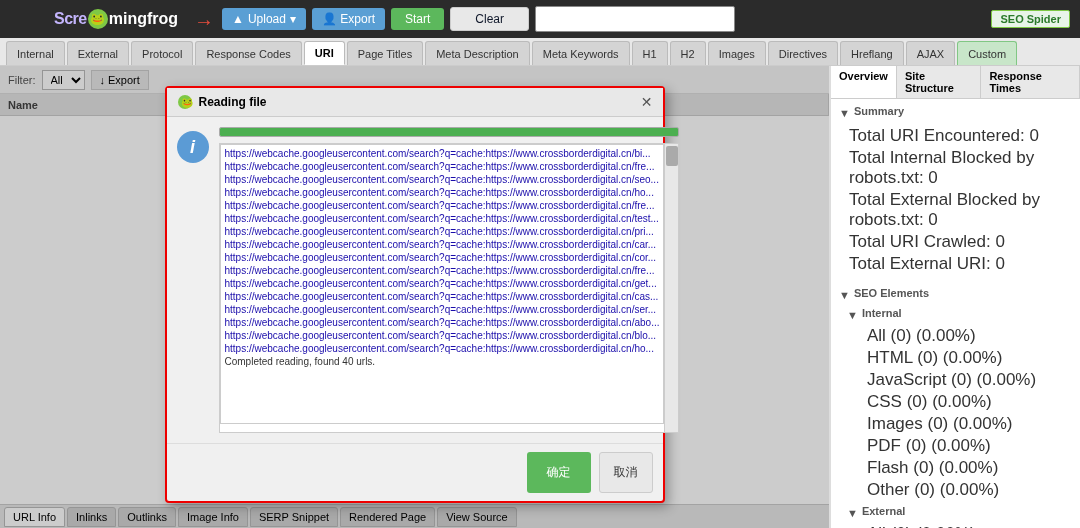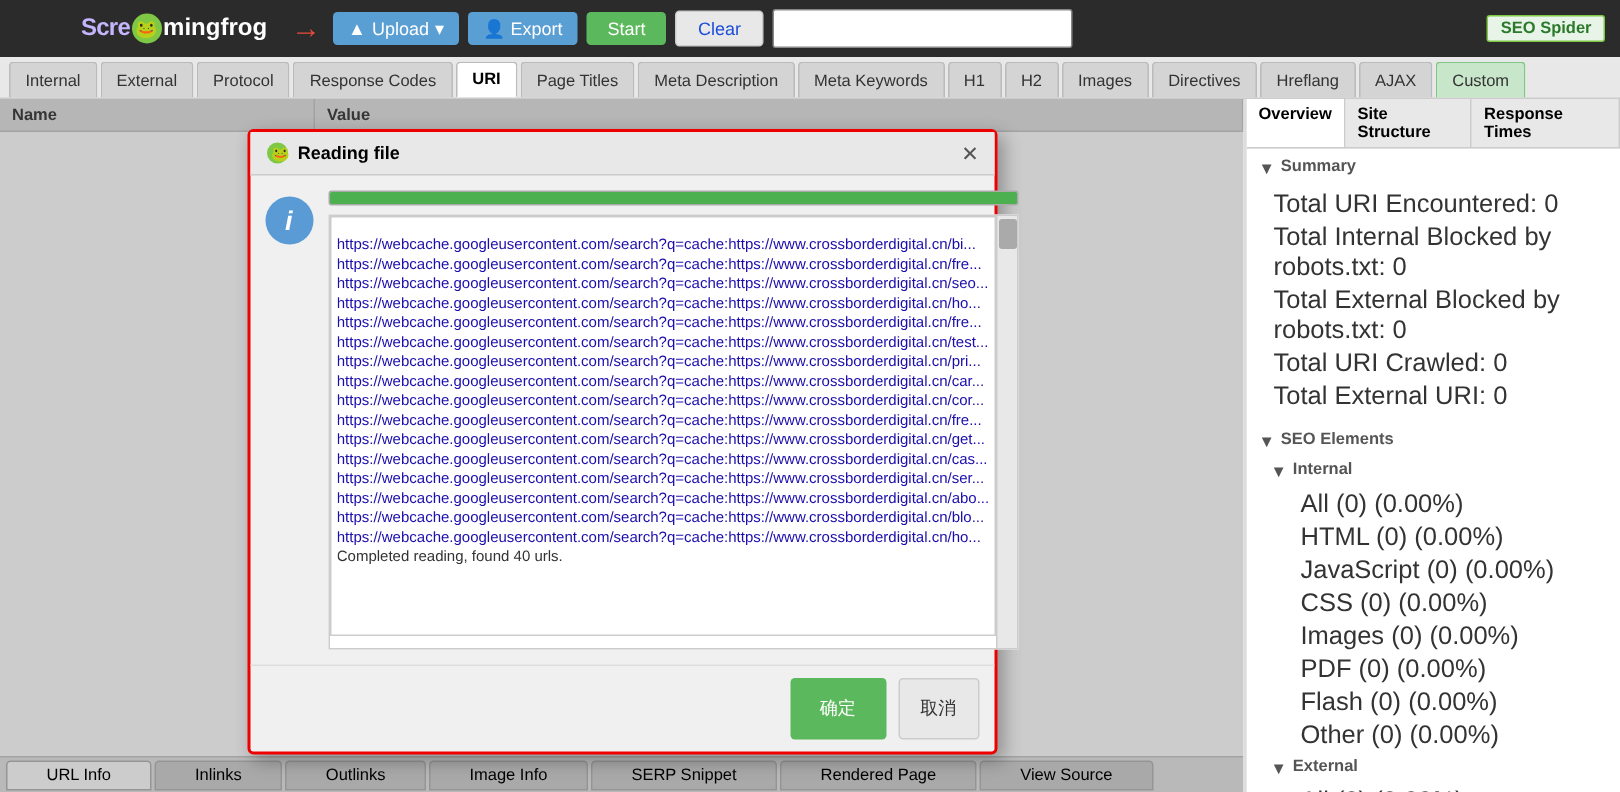--- a/index.html
+++ b/index.html
@@ -48,23 +48,23 @@
       background: #5cb85c;
       color: #fff;
       border: none;
       padding: 4px 14px;
       border-radius: 3px;
       cursor: pointer;
       font-size: 12px;
     }
     .btn-clear {
       background: #e8e8e8;
-      color: #1d4ed8;
+      color: #0f172a;
       border: 1px solid #ccc;
-      padding: 4px 14px;
+      padding: 4px 24px;
       border-radius: 3px;
       cursor: pointer;
       font-size: 12px;
     }
     .url-input {
       flex: 1;
       height: 26px;
       border: 1px solid #888;
       padding: 2px 6px;
       font-size: 12px;
@@ -195,21 +195,21 @@
       height: 24px;
       align-items: center;
       padding: 0 4px;
       gap: 2px;
       position: absolute;
       bottom: 0;
       left: 0;
       right: 0;
     }
     .btab {
-      padding: 2px 26px;
+      padding: 2px 8px;
       font-size: 11px;
       background: #d4d4d4;
       border: 1px solid #bbb;
       border-radius: 3px 3px 0 0;
       cursor: pointer;
       height: 20px;
       display: flex;
       align-items: center;
     }
     .btab.active { background: #fff; }
@@ -346,21 +346,21 @@
       height: 100%;
       background: #4caf50;
       width: 100%;
     }
     .url-list {
       border: 1px solid #ccc;
       background: #fff;
       height: 280px;
       overflow-y: auto;
       font-size: 10px;
-      padding: 12px 4px;
+      padding: 2px 4px;
     }
     .url-item {
       white-space: nowrap;
       overflow: hidden;
       text-overflow: ellipsis;
       color: #1a0dab;
       padding: 1px 0;
       font-size: 10px;
     }
     .scroll-bar {
@@ -478,20 +478,30 @@
     </div>
   <div class="tab tab-custom">
       <span>Custom</span>
     </div>
 </div>
 
 <div class="main-layout">
 
   <div class="left-panel" style="display:flex;flex-direction:column;">
 
+    <div class="filter-bar">
+      <span class="filter-label">Filter:</span>
+      <select class="filter-select">
+        <option>All</option>
+      </select>
+      <button class="export-btn">
+        <span>↓</span>
+        <span>Export</span>
+      </button>
+    </div>
 
     <div class="table-header">
       <div class="th th-name">Name</div>
       <div class="th" style="flex:1;">Value</div>
     </div>
 
     <div style="flex:1;display:flex;align-items:center;justify-content:center;">
       <div class="no-url">No URL selected</div>
     </div>
 

